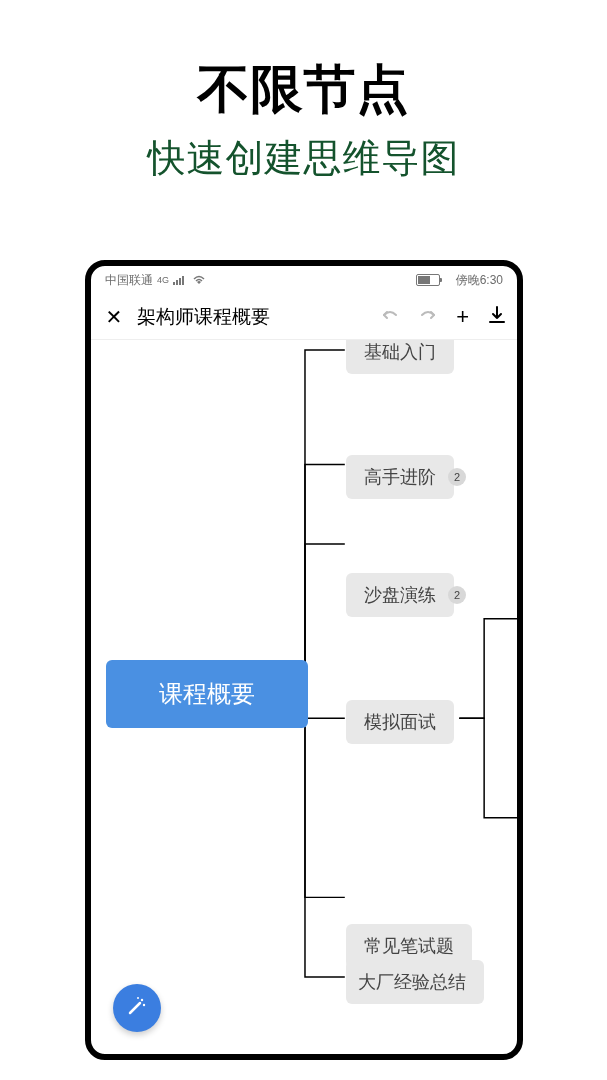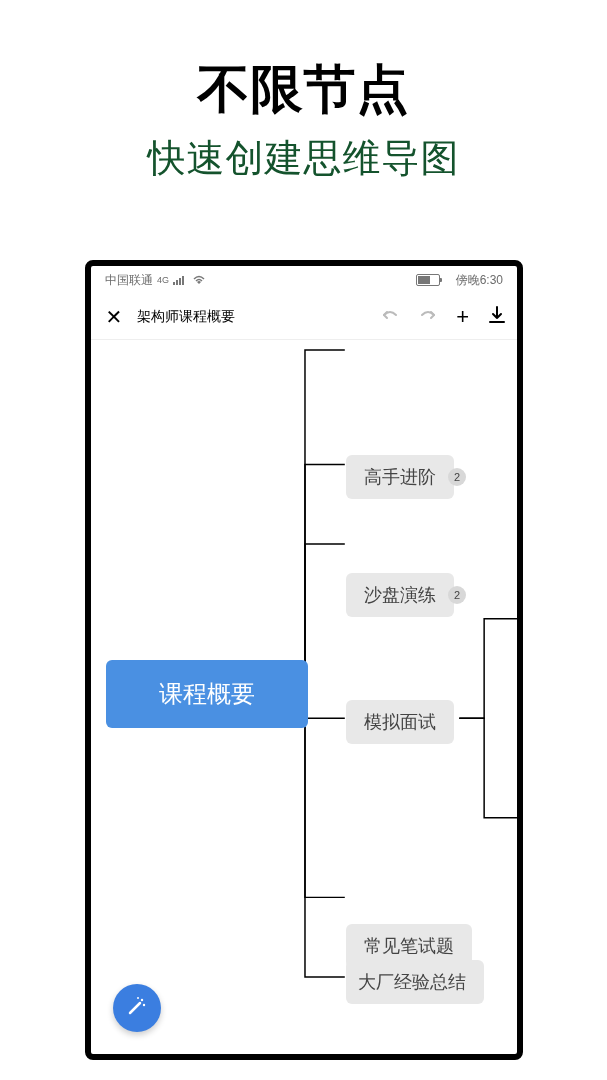--- a/index.html
+++ b/index.html
@@ -27,21 +27,21 @@
     margin-top: 8px;
     letter-spacing: 1px;
   }
   .phone {
     position: absolute;
     left: 85px;
     top: 260px;
     width: 438px;
     height: 800px;
     border: 6px solid #000;
-    border-radius: 8px;
+    border-radius: 20px;
     background: #fff;
     overflow: hidden;
   }
   .phone-inner {
     position: absolute;
     inset: 0;
     border-radius: 34px;
     overflow: hidden;
     background: #fff;
   }
@@ -73,21 +73,21 @@
   }
   .toolbar .close {
     font-size: 20px;
     font-weight: 300;
     color: #000;
     width: 26px;
     text-align: center;
     cursor: pointer;
   }
   .toolbar .doc-title {
-    font-size: 14px;
+    font-size: 19px;
     color: #000;
     flex: 1;
   }
   .toolbar .actions {
     display: flex;
     align-items: center;
     gap: 18px;
     color: #555;
   }
   .toolbar .actions .plus {
@@ -236,20 +236,23 @@
         <path d="M190 354 L215 354 L215 380 L255 380" stroke="#000" stroke-width="1.5" fill="none"></path>
         <path d="M190 354 L215 354 L215 560 L255 560" stroke="#000" stroke-width="1.5" fill="none"></path>
         <path d="M190 354 L215 354 L215 640 L255 640" stroke="#000" stroke-width="1.5" fill="none"></path>
 
         <path d="M370 380 L395 380 L395 280 L428 280" stroke="#000" stroke-width="1.5" fill="none"></path>
         <path d="M370 380 L395 380 L395 480 L428 480" stroke="#000" stroke-width="1.5" fill="none"></path>
       </svg>
 
       <div class="root-node">课程概要</div>
 
+      <div class="child-node" style="left:255px; top:-10px;">
+        <span>基础入门</span>
+      </div>
 
       <div class="child-node" style="left:255px; top:115px;">
         <span>高手进阶</span>
         <span class="child-badge">2</span>
       </div>
 
       <div class="child-node" style="left:255px; top:185px;margin-top:48px;">
         <span>沙盘演练</span>
         <span class="child-badge">2</span>
       </div>

